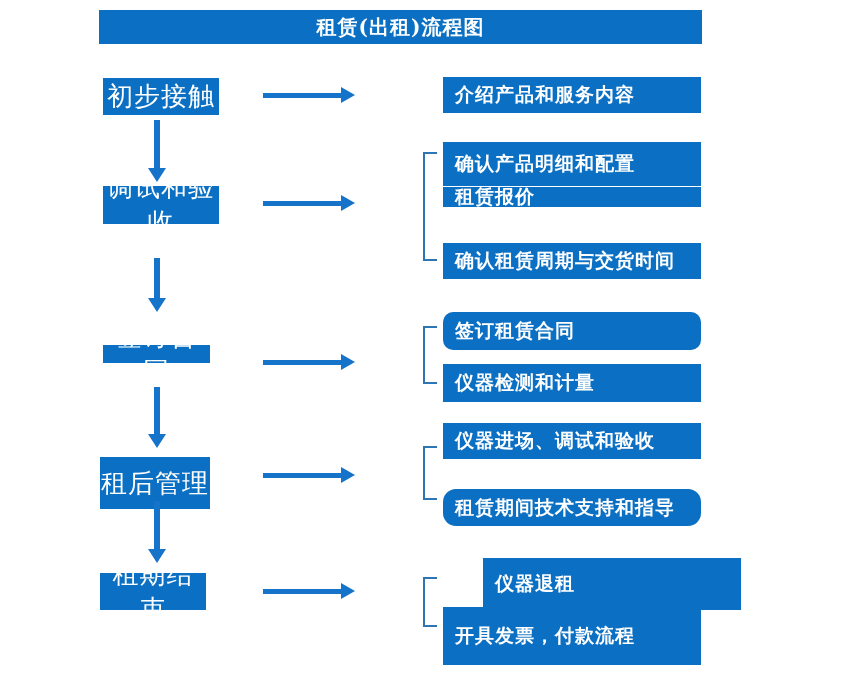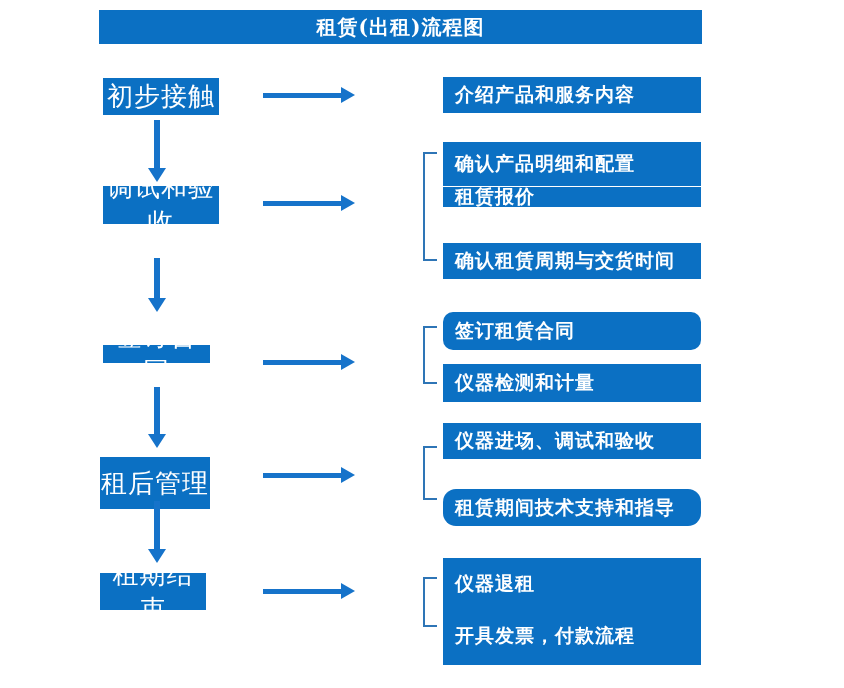--- a/index.html
+++ b/index.html
@@ -104,16 +104,16 @@
   <div class="bracket" style="top:577px;height:50px;"></div>
 
   <div class="detailbox" style="top:77px;height:36px;">介绍产品和服务内容</div>
   <div class="detailbox" style="top:142px;height:44px;">确认产品明细和配置</div>
   <div class="detailbox" style="top:187px;height:20px;">租赁报价</div>
   <div class="detailbox" style="top:243px;height:36px;">确认租赁周期与交货时间</div>
   <div class="detailbox" style="top:312px;height:38px;border-radius:10px;">签订租赁合同</div>
   <div class="detailbox" style="top:364px;height:38px;">仪器检测和计量</div>
   <div class="detailbox" style="top:423px;height:36px;">仪器进场、调试和验收</div>
   <div class="detailbox" style="top:489px;height:37px;border-radius:13px;">租赁期间技术支持和指导</div>
-  <div class="detailbox" style="top:558px;height:52px;">仪器退租</div>
+  <div class="detailbox" style="top:558px;height:52px;margin-left:40px;">仪器退租</div>
   <div class="detailbox" style="top:607px;height:58px;">开具发票，付款流程</div>
 
 </div>
 
 </body></html>

